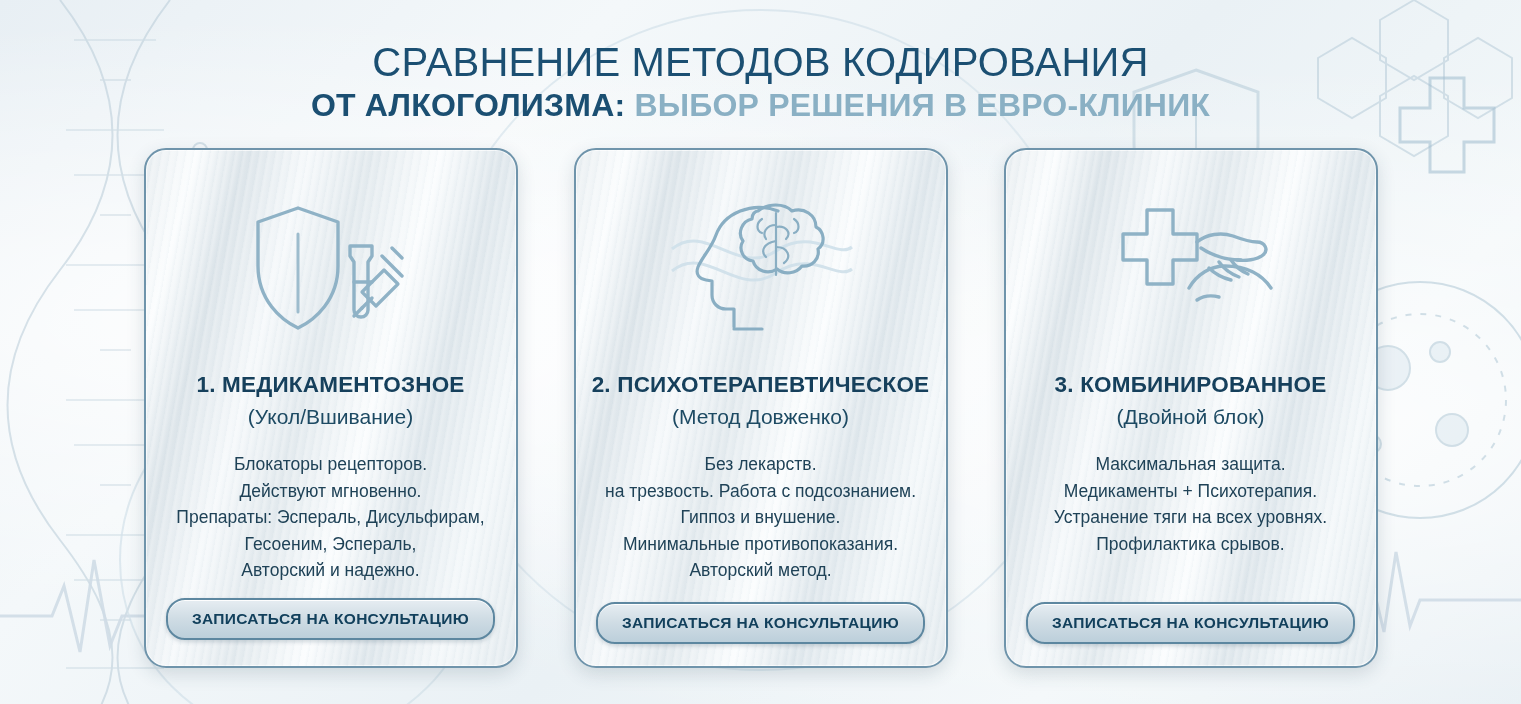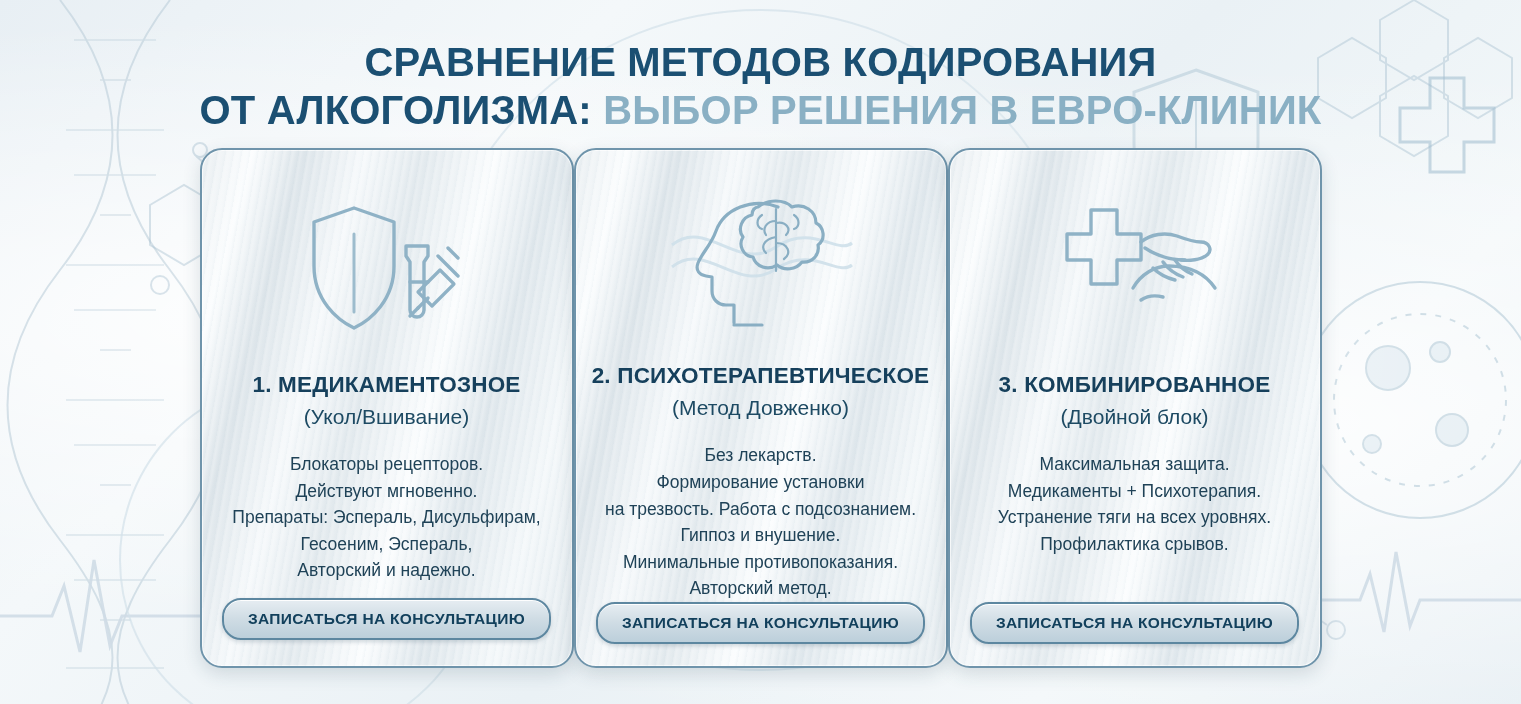--- a/index.html
+++ b/index.html
@@ -45,43 +45,44 @@
     top: 18px;
     left: 0;
     width: 100%;
     text-align: center;
     line-height: 1.18;
     letter-spacing: 0.2px;
   }
   .heading .line1 {
     display: block;
     font-size: 40px;
-    font-weight: bold;
+    font-weight: normal;
     color: #1b4f72;
     text-transform: uppercase;
   }
   .heading .line2 {
     display: block;
-    font-size: 40px;
+    font-size: 32px;
     font-weight: bold;
     text-transform: uppercase;
     color: #1b4f72;
   }
   .heading .line2 .accent {
     color: #8ab0c4;
   }
 
   
   .cards {
     position: absolute;
     top: 148px;
     left: 0;
     width: 100%;
     display: flex;
     justify-content: center;
+    gap: 56px;
   }
   .card {
     position: relative;
     width: 374px;
     height: 520px;
     border-radius: 22px;
     border: 2px solid #6f94ab;
     background:
       linear-gradient(105deg,
         #e9eef1 0%,
@@ -325,21 +326,20 @@
               <path d="M96 34 c-6 4 -6 12 0 14"></path>
               <path d="M128 34 c6 4 6 12 0 14"></path>
             </g>
           </g>
         </svg>
       </div>
       <div class="card-title">2. ПСИХОТЕРАПЕВТИЧЕСКОЕ</div>
       <div class="card-subtitle">(Метод Довженко)</div>
       <div class="card-body">
         <div>Без лекарств.</div>
-        <div>Формирование установки</div>
         <div>на трезвость. Работа с подсознанием.</div>
         <div>Гиппоз и внушение.</div>
         <div>Минимальные противопоказания.</div>
         <div>Авторский метод.</div>
       </div>
       <button class="cta">ЗАПИСАТЬСЯ НА КОНСУЛЬТАЦИЮ</button>
     </div>
 
     <div class="card">
       <div class="card-icon">

